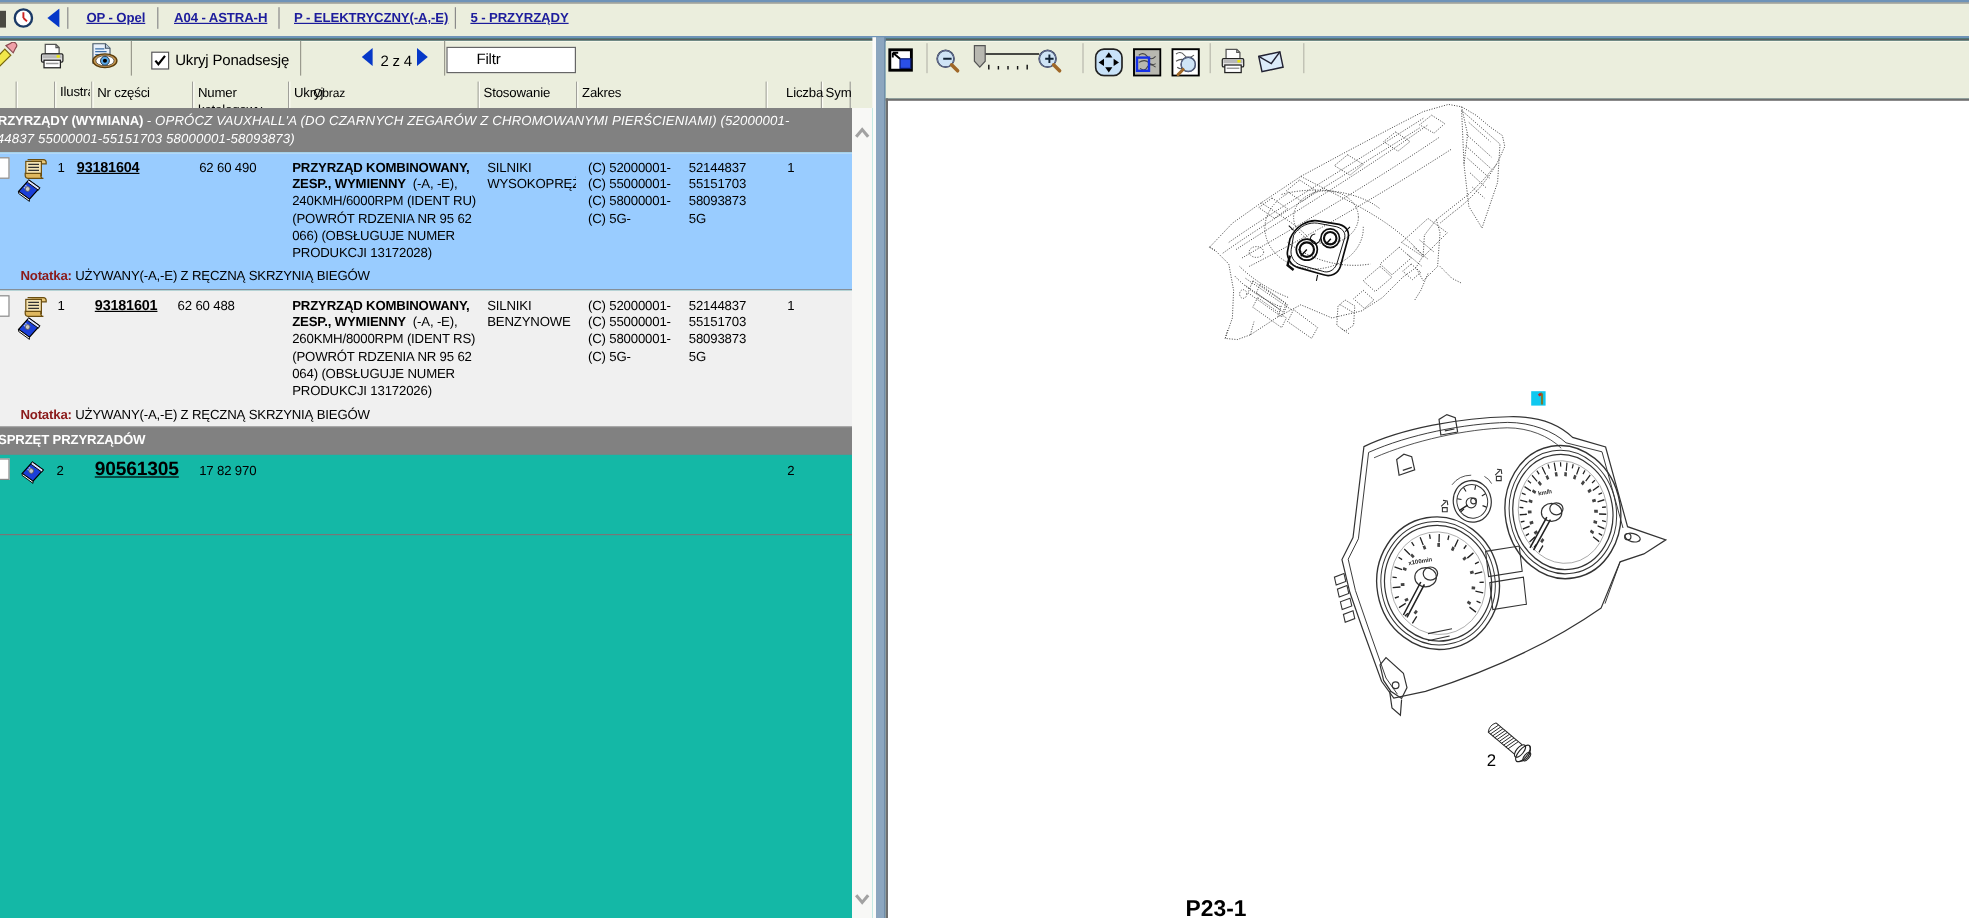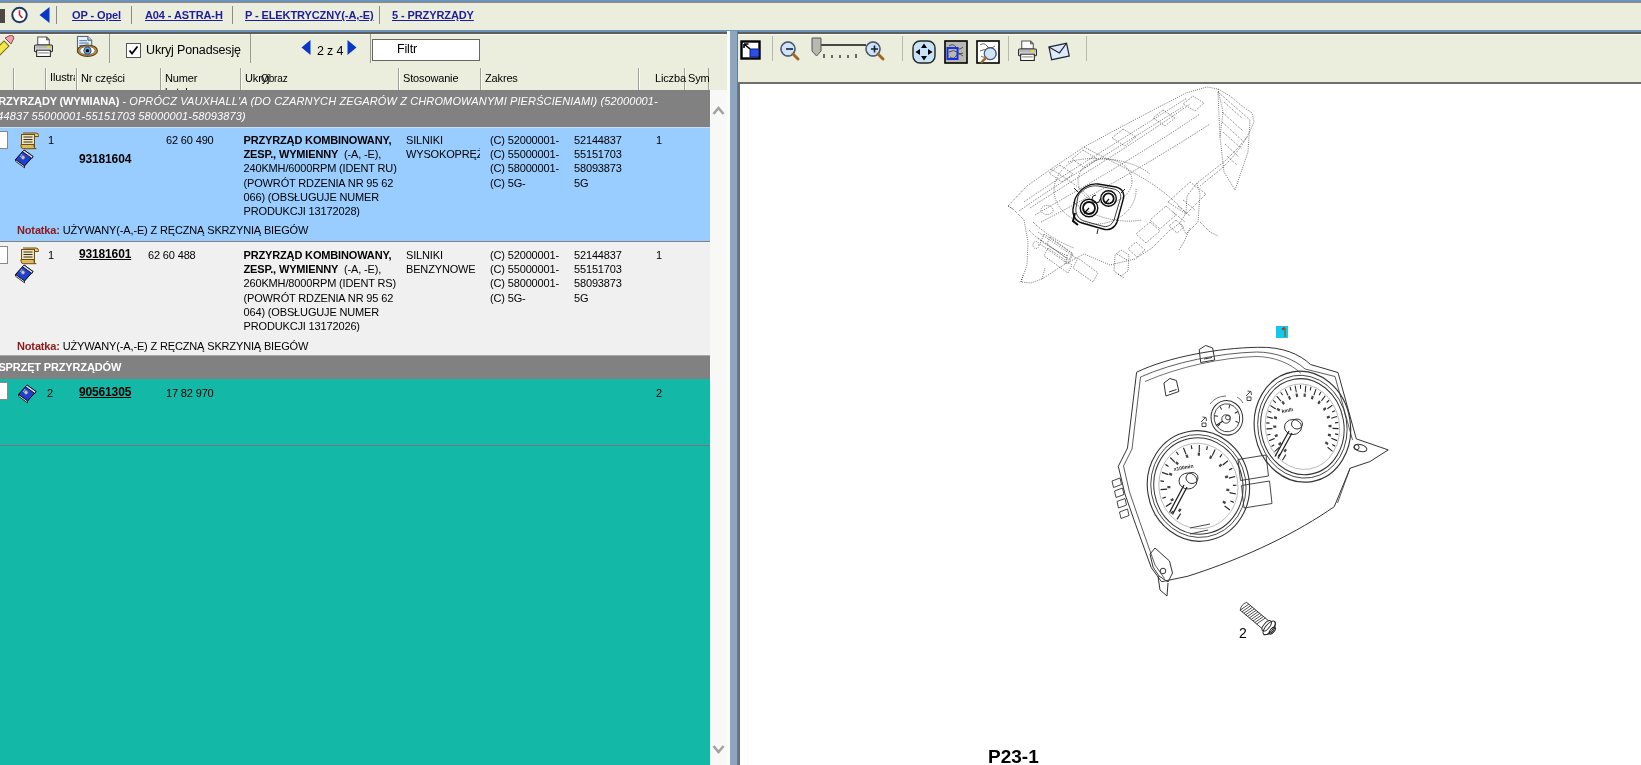--- a/index.html
+++ b/index.html
@@ -160,21 +160,21 @@
 <div class="a" style="left:0;top:241px;width:710px;height:1px;background:#808080;"></div>
 <div class="a" style="left:0;top:127px;width:710px;height:114px;overflow:hidden;">
   <div class="a" style="left:-8px;top:4px;width:14px;height:16px;background:#fff;border:1px solid #888;"></div>
   <svg class="a" style="left:20px;top:4px;" width="20" height="19" viewBox="0 0 20 19">
         <use href="#i-scroll"></use>
       </svg>
   <svg class="a" style="left:14px;top:22px;" width="21" height="20" viewBox="0 0 21 20">
         <use href="#i-book"></use>
       </svg>
   <div class="t" style="left:48px;top:6px;">1</div>
-  <div class="t b" style="left:79px;top:5px;font-size:12px;margin-top:20px;">93181604</div>
+  <div class="t b" style="left:64px;top:5px;text-decoration:underline;font-size:12px;">93181604</div>
   <div class="t" style="left:166px;top:6px;">62 60 490</div>
   <div class="t" style="left:243.5px;top:6px;line-height:14.2px;"><span class="b">PRZYRZĄD KOMBINOWANY,</span><br><span class="b">ZESP., WYMIENNY</span>&nbsp; (-A, -E),<br>240KMH/6000RPM (IDENT RU)<br>(POWRÓT RDZENIA NR 95 62<br>066) (OBSŁUGUJE NUMER<br>PRODUKCJI 13172028)</div>
   <div class="a" style="left:406px;top:6px;width:74px;overflow:hidden;">
         <div class="t" style="position:static;">SILNIKI<br>WYSOKOPRĘŻNE</div>
       </div>
   <div class="t" style="left:490px;top:6px;line-height:14.2px;">(C) 52000001-<br>(C) 55000001-<br>(C) 58000001-<br>(C) 5G-</div>
   <div class="t" style="left:574px;top:6px;line-height:14.2px;">52144837<br>55151703<br>58093873<br>5G</div>
   <div class="t" style="left:656px;top:6px;">1</div>
   <div class="t" style="left:17px;top:96px;"><span class="b" style="color:#8b1a1a;">Notatka:</span> UŻYWANY(-A,-E) Z RĘCZNĄ SKRZYNIĄ BIEGÓW</div>
 </div>
@@ -202,21 +202,21 @@
 <div class="a" style="left:0;top:355px;width:710px;height:23px;background:#818181;border-top:1px solid #a8a8a8;overflow:hidden;color:#fff;">
   <div class="t b" style="left:-10px;top:4px;">OSPRZĘT PRZYRZĄDÓW</div>
 </div>
 
 <div class="a" style="left:0;top:378px;width:710px;height:67px;overflow:hidden;">
   <div class="a" style="left:-8px;top:4px;width:14px;height:16px;background:#fff;border:1px solid #888;"></div>
   <svg class="a" style="left:17px;top:6px;" width="21" height="20" viewBox="0 0 21 20">
         <use href="#i-book"></use>
       </svg>
   <div class="t" style="left:47px;top:8px;">2</div>
-  <div class="t b" style="left:79px;top:7px;text-decoration:underline;font-size:12px;">90561305</div>
+  <div class="t b" style="left:79px;top:7px;text-decoration:underline;font-size:16px;">90561305</div>
   <div class="t" style="left:166px;top:8px;">17 82 970</div>
   <div class="t" style="left:656px;top:8px;">2</div>
 </div>
 <div class="a" style="left:0;top:445px;width:710px;height:1px;background:#777;"></div>
 
 <div class="a" style="left:710px;top:90px;width:17px;height:675px;background:#f8f8f6;"></div>
 <svg class="a" style="left:712px;top:104px;" width="13" height="14" viewBox="0 0 13 14">
  <path d="M1.5,10 L6.5,4 L11.5,10" stroke="#a2a2a2" stroke-width="2.6" fill="none"></path>
 </svg>
 <svg class="a" style="left:712px;top:742px;" width="13" height="14" viewBox="0 0 13 14">

